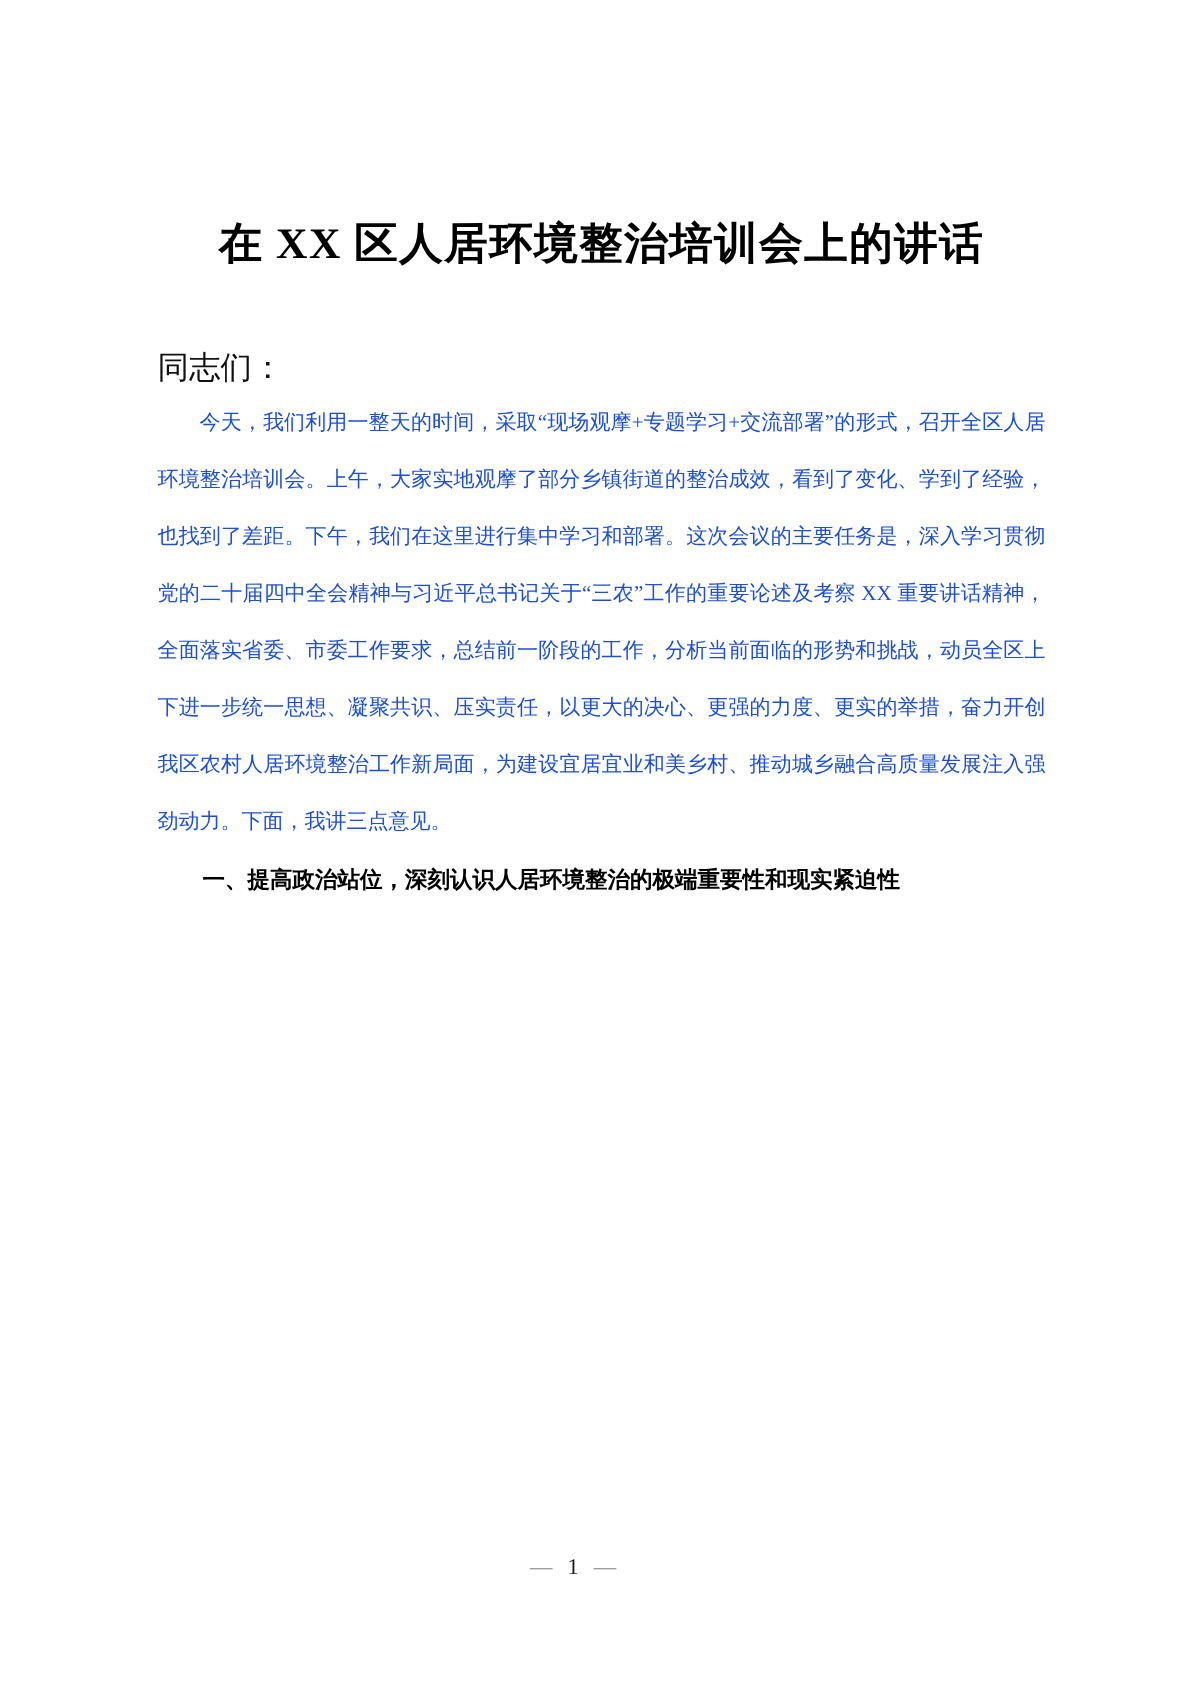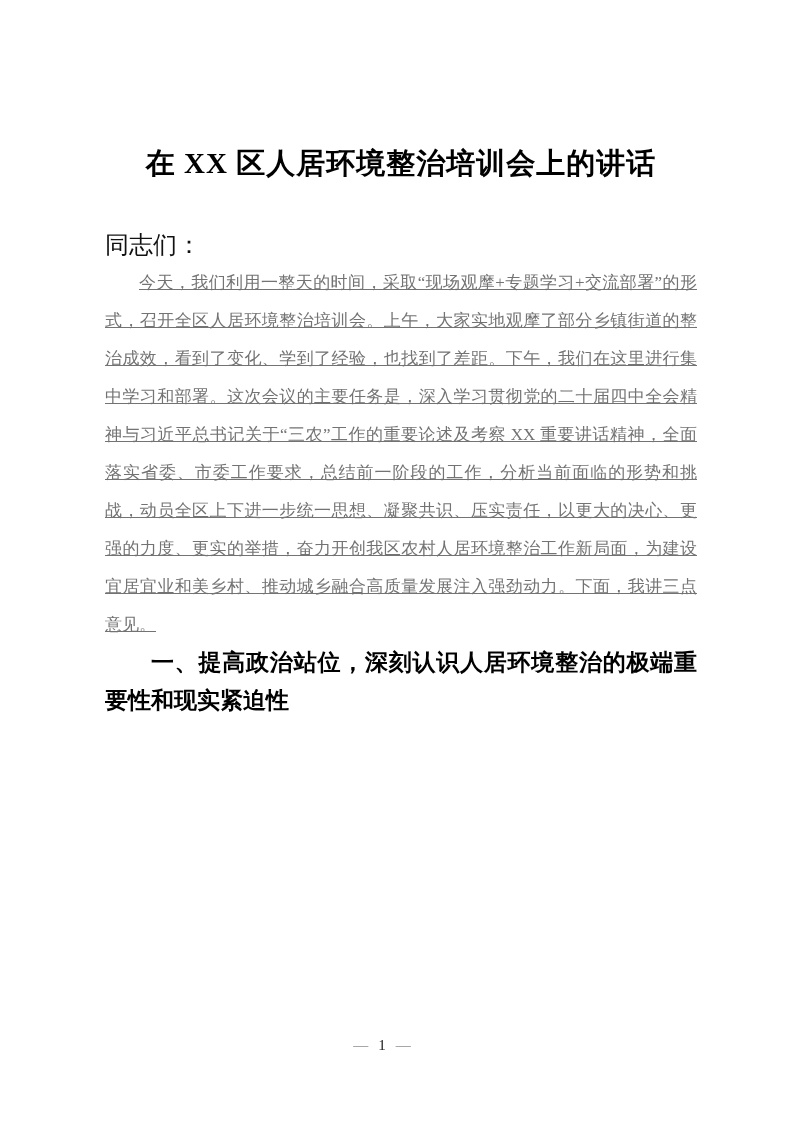--- a/index.html
+++ b/index.html
@@ -28,37 +28,36 @@
     padding-top: 141px;
     text-align: center;
     font-size: 29px;
     line-height: 44px;
     font-weight: bold;
     letter-spacing: 1px;
     color: #000000;
   }
   .salutation {
     margin: 41px 0 0 0;
-    font-size: 24px;
+    font-size: 21px;
     line-height: 38px;
     color: #111111;
   }
   .body-para {
     margin: 0;
-    font-size: 17px;
+    font-size: 14px;
     line-height: 38px;
     text-align: justify;
     text-justify: inter-character;
     text-indent: 2em;
-    color: #737373;
-    text-decoration: underline;
+    color: #1d4ed8;
   }
   .section-heading {
     margin: 0;
-    font-size: 23px;
+    font-size: 15px;
     line-height: 38px;
     font-weight: bold;
     text-align: justify;
     text-indent: 2em;
     color: #000000;
   }
   .footer {
     position: absolute;
     left: 0;
     width: 100%;

